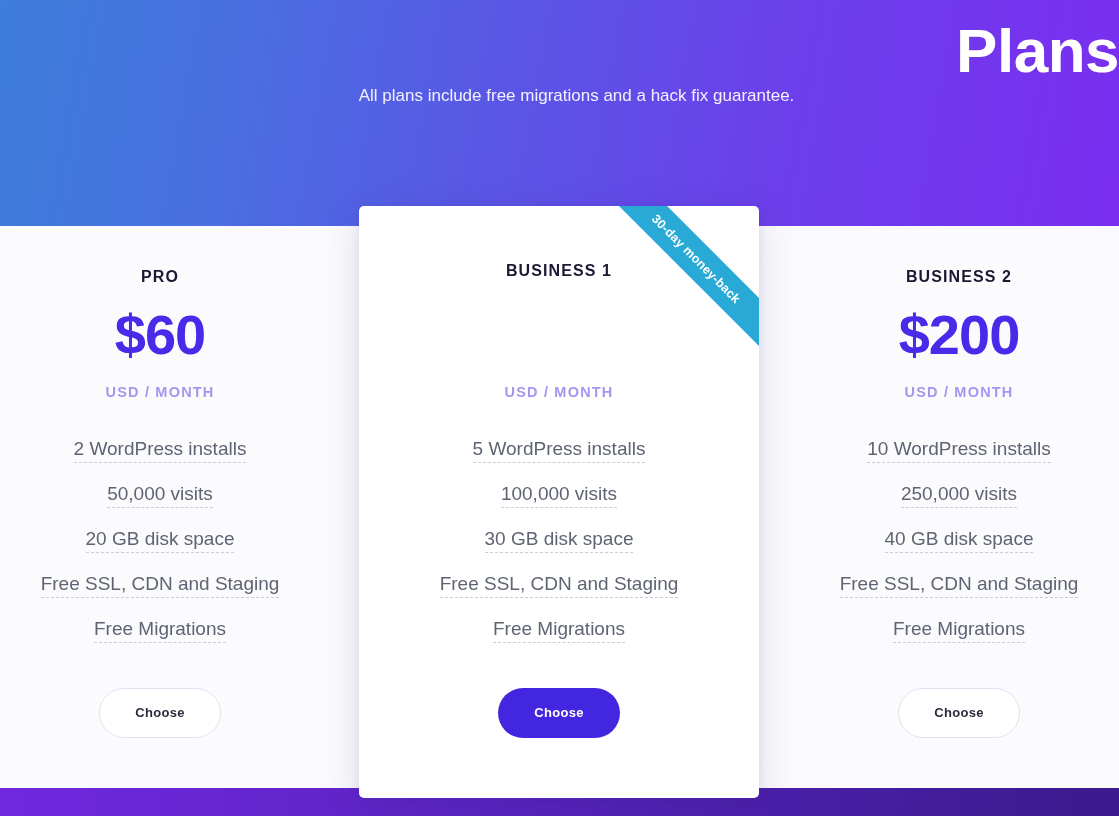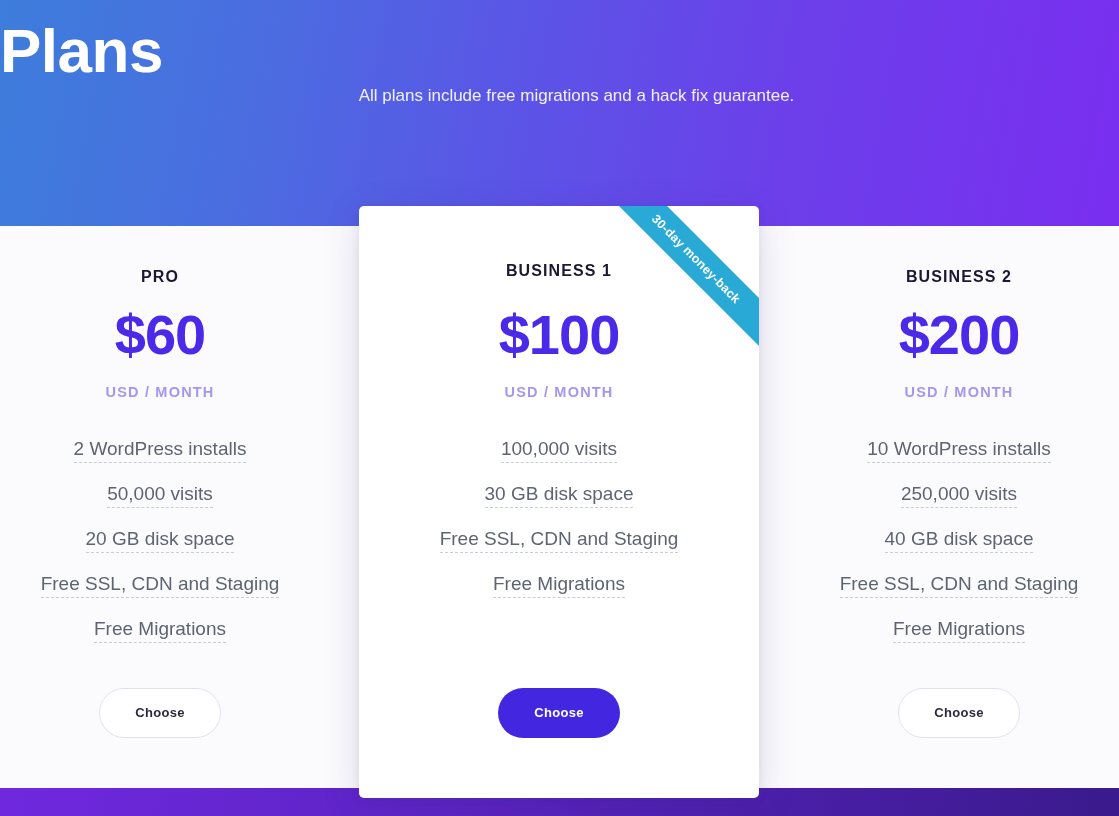--- a/index.html
+++ b/index.html
@@ -35,21 +35,21 @@
     height: 226px;
     background: linear-gradient(100deg, #3d7ddb 0%, #4a6ee0 22%, #5a56e6 45%, #6c3fea 70%, #7a2ef0 100%);
     z-index: 1;
   }
 
   .hero-title {
     position: absolute;
     left: 0;
     top: 12px;
     width: 100%;
-    text-align: left;
+    text-align: right;
     color: #ffffff;
     font-size: 62px;
     font-weight: bold;
     letter-spacing: -0.5px;
     line-height: 78px;
   }
 
   .hero-sub {
     position: absolute;
     left: 0;
@@ -257,23 +257,23 @@
       <div class="btn-wrap">
         <div class="choose-btn outline">Choose</div>
       </div>
     </div>
   </div>
 
   <div class="plan center">
     <div class="plan-inner">
       <div class="ribbon">30-day money-back</div>
       <div class="plan-name">BUSINESS 1</div>
-      <div class="plan-price">$100</div>
       <div class="plan-period">USD / MONTH</div>
       <ul class="features">
+        <li><span class="feat-text">5 WordPress installs</span></li>
         <li><span class="feat-text">100,000 visits</span></li>
         <li><span class="feat-text">30 GB disk space</span></li>
         <li><span class="feat-text">Free SSL, CDN and Staging</span></li>
         <li><span class="feat-text">Free Migrations</span></li>
       </ul>
       <div class="btn-wrap">
         <div class="choose-btn filled">Choose</div>
       </div>
     </div>
   </div>

